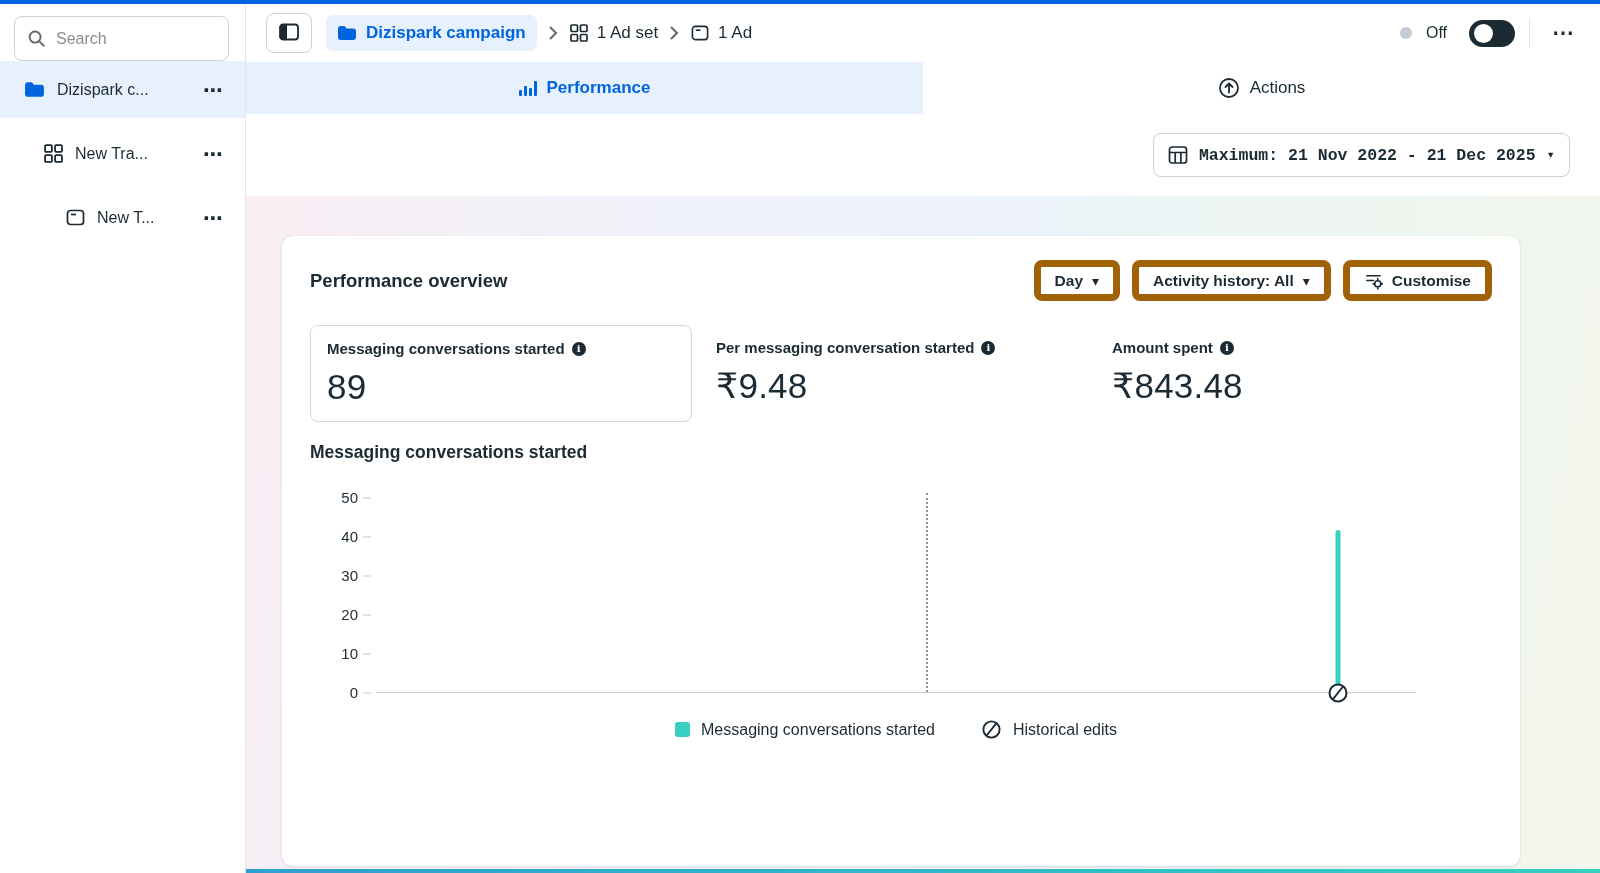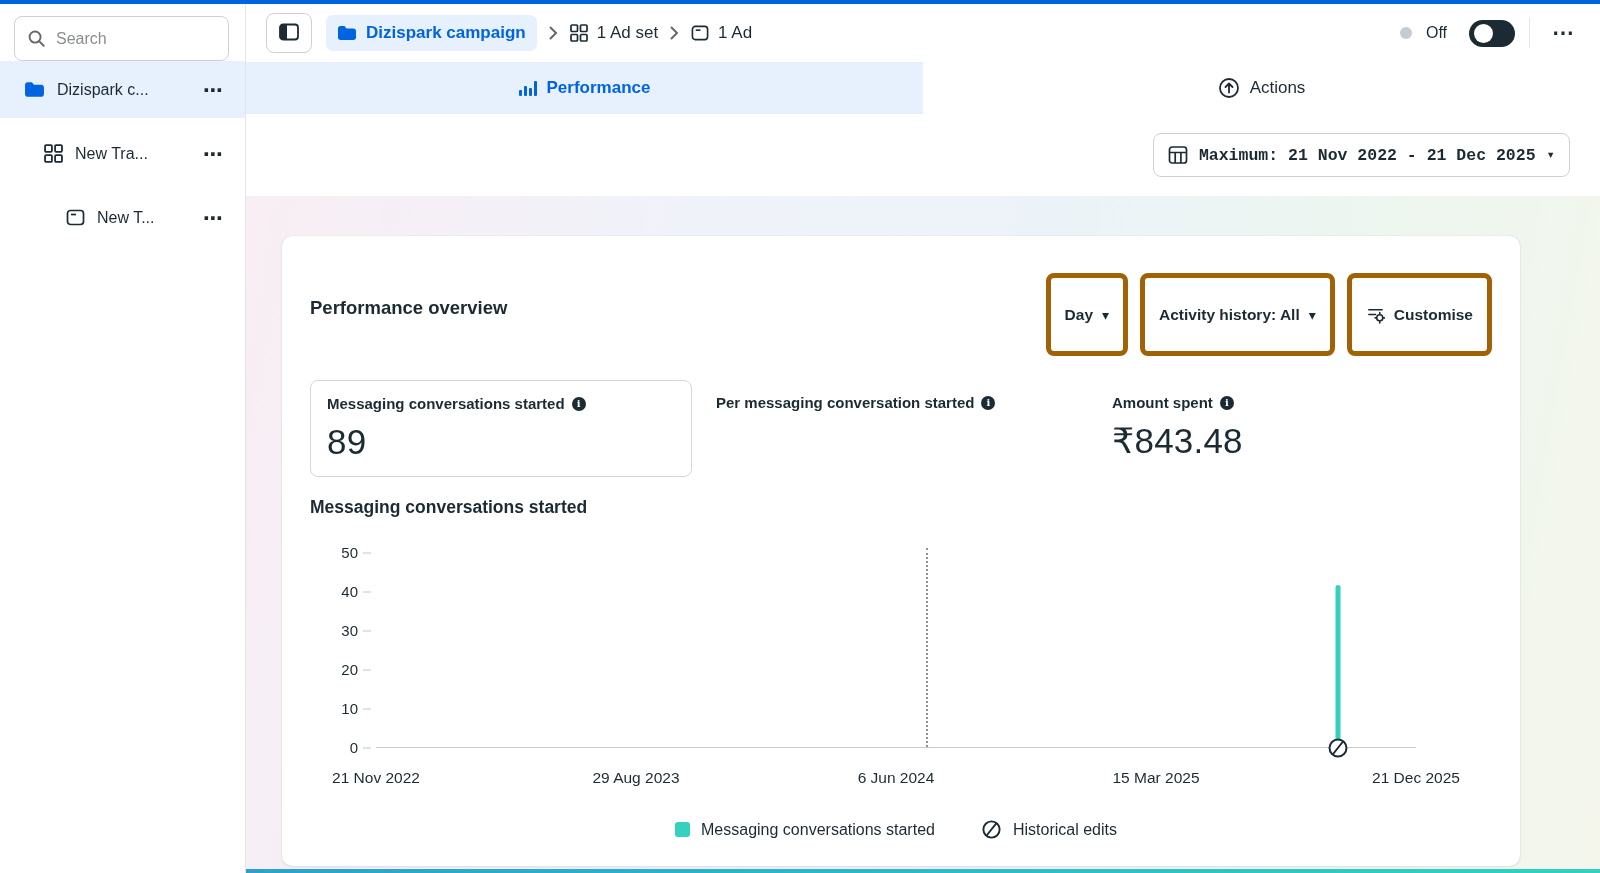--- a/index.html
+++ b/index.html
@@ -75,24 +75,23 @@
     background:linear-gradient(100deg,#f8eef3 0%,#f0f2fa 30%,#ecf3f8 55%,#eef6ef 80%,#f4f6ec 100%);
   }
   .card {
     background:#fff; border-radius:10px; padding:24px 28px; min-height:630px;
     box-shadow:0 0 1px rgba(0,0,0,.18), 0 1px 3px rgba(0,0,0,.08);
   }
   .card-head { display:flex; align-items:center; justify-content:space-between; }
   .card-head h2 { font-size:18.5px; font-weight:700; }
   .controls { display:flex; gap:12px; }
   .controls button {
-    display:flex; align-items:center; gap:9px; border:5px solid #a16207; border-radius:8px; background:#fff;
-    padding:27px 14px; font-size:15.5px; font-weight:600; color:#1c2b33; cursor:pointer;
+    display:flex; align-items:center; gap:9px; border:7px solid #a16207; border-radius:8px; background:#fff;
+    padding:4px 14px; font-size:15.5px; font-weight:600; color:#1c2b33; cursor:pointer;
     font-family:"Liberation Sans","DejaVu Sans",sans-serif;
-    margin-top:13px;
   }
 
   .metrics { margin-top:24px; display:flex; gap:24px; }
   .metric { padding:14px 0; }
   .metric.boxed { border:1px solid #d4d7db; border-radius:8px; padding:14px 16px; width:382px; }
   .metric.m2 { width:372px; }
   .m-label { font-size:15px; font-weight:700; display:flex; align-items:center; gap:7px; }
   .m-value { margin-top:10px; font-size:35px; font-weight:400; letter-spacing:.2px; }
   .info {
     width:14px; height:14px; border-radius:50%; background:#1c2b33; color:#fff;
@@ -299,20 +298,21 @@
                 <span>Messaging conversations started</span>
                 <i class="info"></i>
               </div>
               <div class="m-value">89</div>
             </div>
             <div class="metric m2">
               <div class="m-label">
                 <span>Per messaging conversation started</span>
                 <i class="info"></i>
               </div>
+              <div class="m-value">₹9.48</div>
             </div>
             <div class="metric">
               <div class="m-label">
                 <span>Amount spent</span>
                 <i class="info"></i>
               </div>
               <div class="m-value">₹843.48</div>
             </div>
           </div>
 
@@ -327,27 +327,20 @@
                     <circle cx="11" cy="11" r="8.5" fill="#fff" stroke="#1c2b33" stroke-width="2"></circle>
                     <path d="M6.5 16.5 16 4.5" stroke="#1c2b33" stroke-width="2" stroke-linecap="round"></path>
                   </svg>
               </div>
             <span class="ylabel" style="bottom: 0%;">0</span>
                 <span class="ylabel" style="bottom: 20%;">10</span>
                 <span class="ylabel" style="bottom: 40%;">20</span>
                 <span class="ylabel" style="bottom: 60%;">30</span>
                 <span class="ylabel" style="bottom: 80%;">40</span>
                 <span class="ylabel" style="bottom: 100%;">50</span>
-              </div>
-            <div class="xlabels">
-                <span class="xlabel" style="left: 0%; top: 8px;">21 Nov 2022</span>
-                <span class="xlabel" style="left: 25%; top: 8px;">29 Aug 2023</span>
-                <span class="xlabel" style="left: 50%; top: 8px;">6 Jun 2024</span>
-                <span class="xlabel" style="left: 75%; top: 8px;">15 Mar 2025</span>
-                <span class="xlabel" style="left: 100%; top: 8px;">21 Dec 2025</span>
               </div>
             <div class="legend">
               <span class="litem">
                 <span class="swatch" style="background: rgb(53, 208, 192);"></span>
                 <span>Messaging conversations started</span>
               </span>
               <span class="litem">
                 <span class="ticon">
                   <svg width="21" height="21" viewBox="0 0 22 22">
                       <circle cx="11" cy="11" r="8.5" fill="#fff" stroke="#1c2b33" stroke-width="2"></circle>

